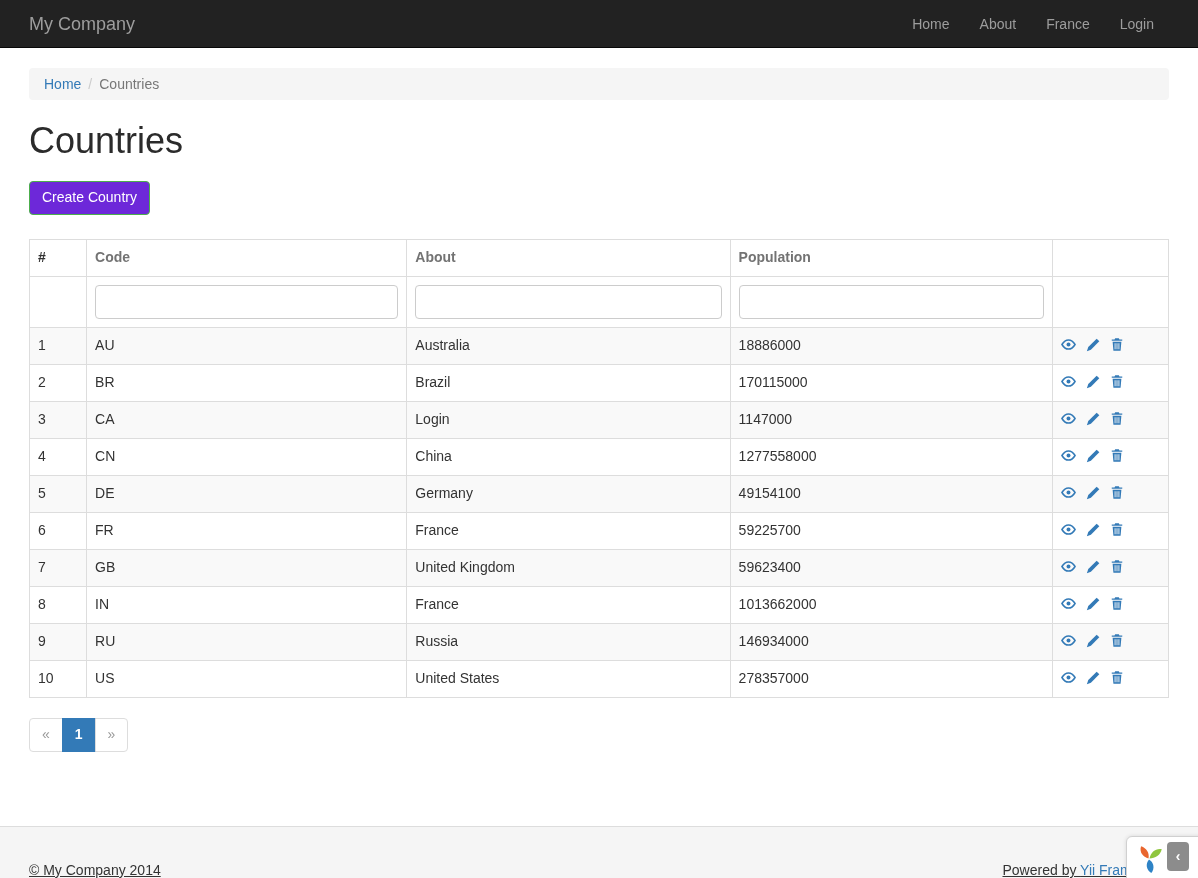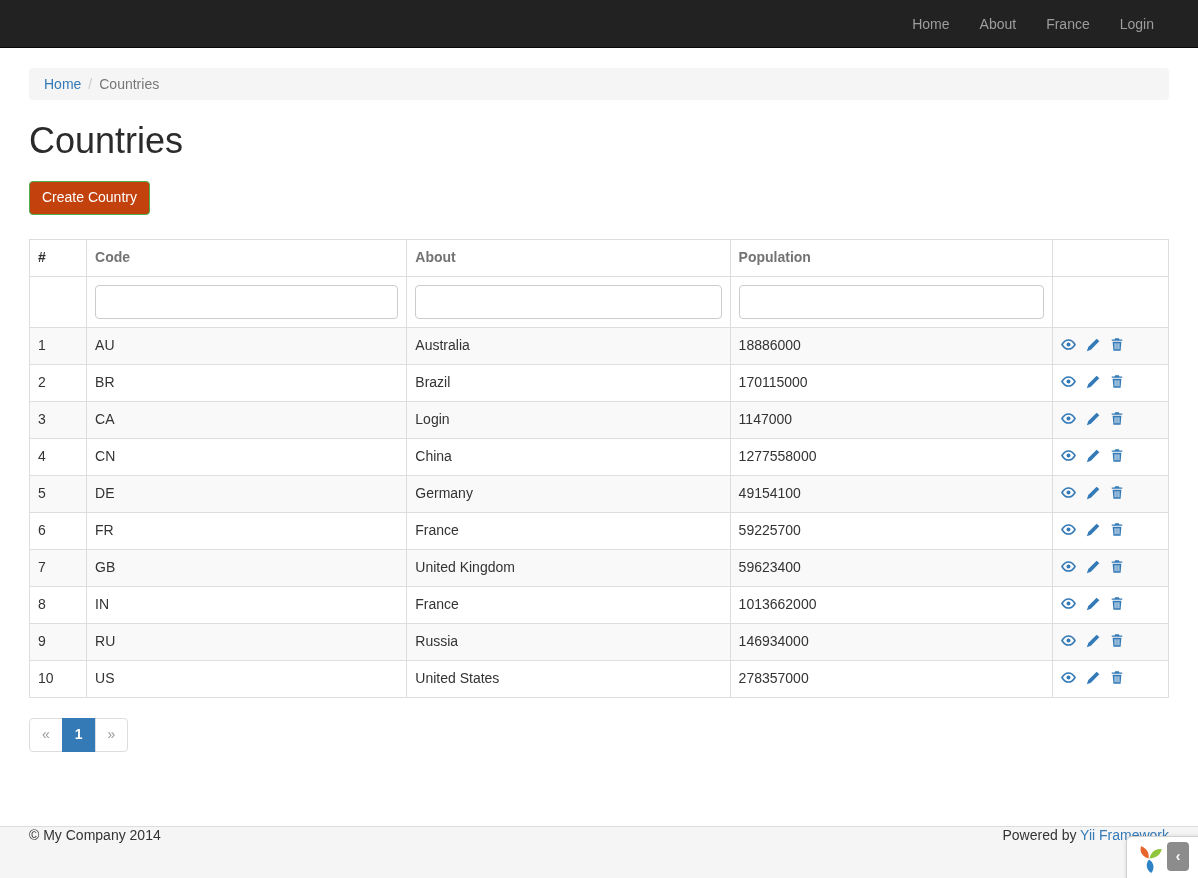--- a/index.html
+++ b/index.html
@@ -36,21 +36,21 @@
     background: #f5f5f5; border-radius: 4px; padding: 8px 15px;
     margin: 20px 0; list-style: none; display: flex; align-items: center;
   }
   .breadcrumb a { color: #337ab7; cursor: pointer; }
   .breadcrumb .sep { color: #ccc; padding: 0 7px; }
   .breadcrumb .active { color: #777; }
 
   
   h1.page-title { font-size: 36px; font-weight: 500; margin: 20px 0 10px; color: #2b2b2b; }
   .btn-success {
-    display: inline-block; background: #c2410c; border: 1px solid #4cae4c;
+    display: inline-block; background: #6d28d9; border: 1px solid #4cae4c;
     color: #fff; padding: 6px 12px; border-radius: 4px; font-size: 14px;
     line-height: 1.42857; cursor: pointer; margin: 5px 0 10px;
   }
   .summary { margin: 9px 0 3px; }
   .summary b { font-weight: bold; }
 
   
   table.grid {
     width: 100%; border-collapse: collapse; border: 1px solid #ddd;
     table-layout: fixed;
@@ -91,21 +91,21 @@
     background: #337ab7; border-color: #337ab7; color: #fff; font-weight: bold;
     cursor: pointer;
   }
 
   
   .footer {
     flex: 0 0 auto; height: 52px; background: #f5f5f5; border-top: 1px solid #ddd;
     position: relative;
   }
   .footer .container {
-    display: flex; align-items: flex-start; justify-content: space-between; height: 100%;
+    display: flex; align-items: flex-end; justify-content: space-between; height: 100%; text-decoration: underline;
   }
   .footer a { color: #337ab7; cursor: pointer; }
 
   
   .debug-toggle {
     position: fixed; right: -10px; bottom: -10px; z-index: 50;
     width: 82px; height: 52px; background: #fff;
     border: 1px solid #d0d0d0; border-radius: 6px;
     box-shadow: 0 0 4px rgba(0,0,0,0.12);
     display: flex; align-items: flex-start; padding: 5px 0 0 7px; gap: 3px;
@@ -114,20 +114,21 @@
     width: 22px; height: 29px; background: #8c8c8c; border-radius: 4px;
     color: #fff; font-weight: bold; font-size: 14px; line-height: 29px;
     text-align: center; cursor: pointer; user-select: none;
   }
 </style>
 </head>
 <body>
 
 <nav class="navbar">
   <div class="container">
+    <a class="navbar-brand">My Company</a>
     <ul class="navbar-nav">
       <li>
           <a>Home</a>
         </li>
       <li>
           <a>About</a>
         </li>
       <li>
           <a>France</a>
         </li>

